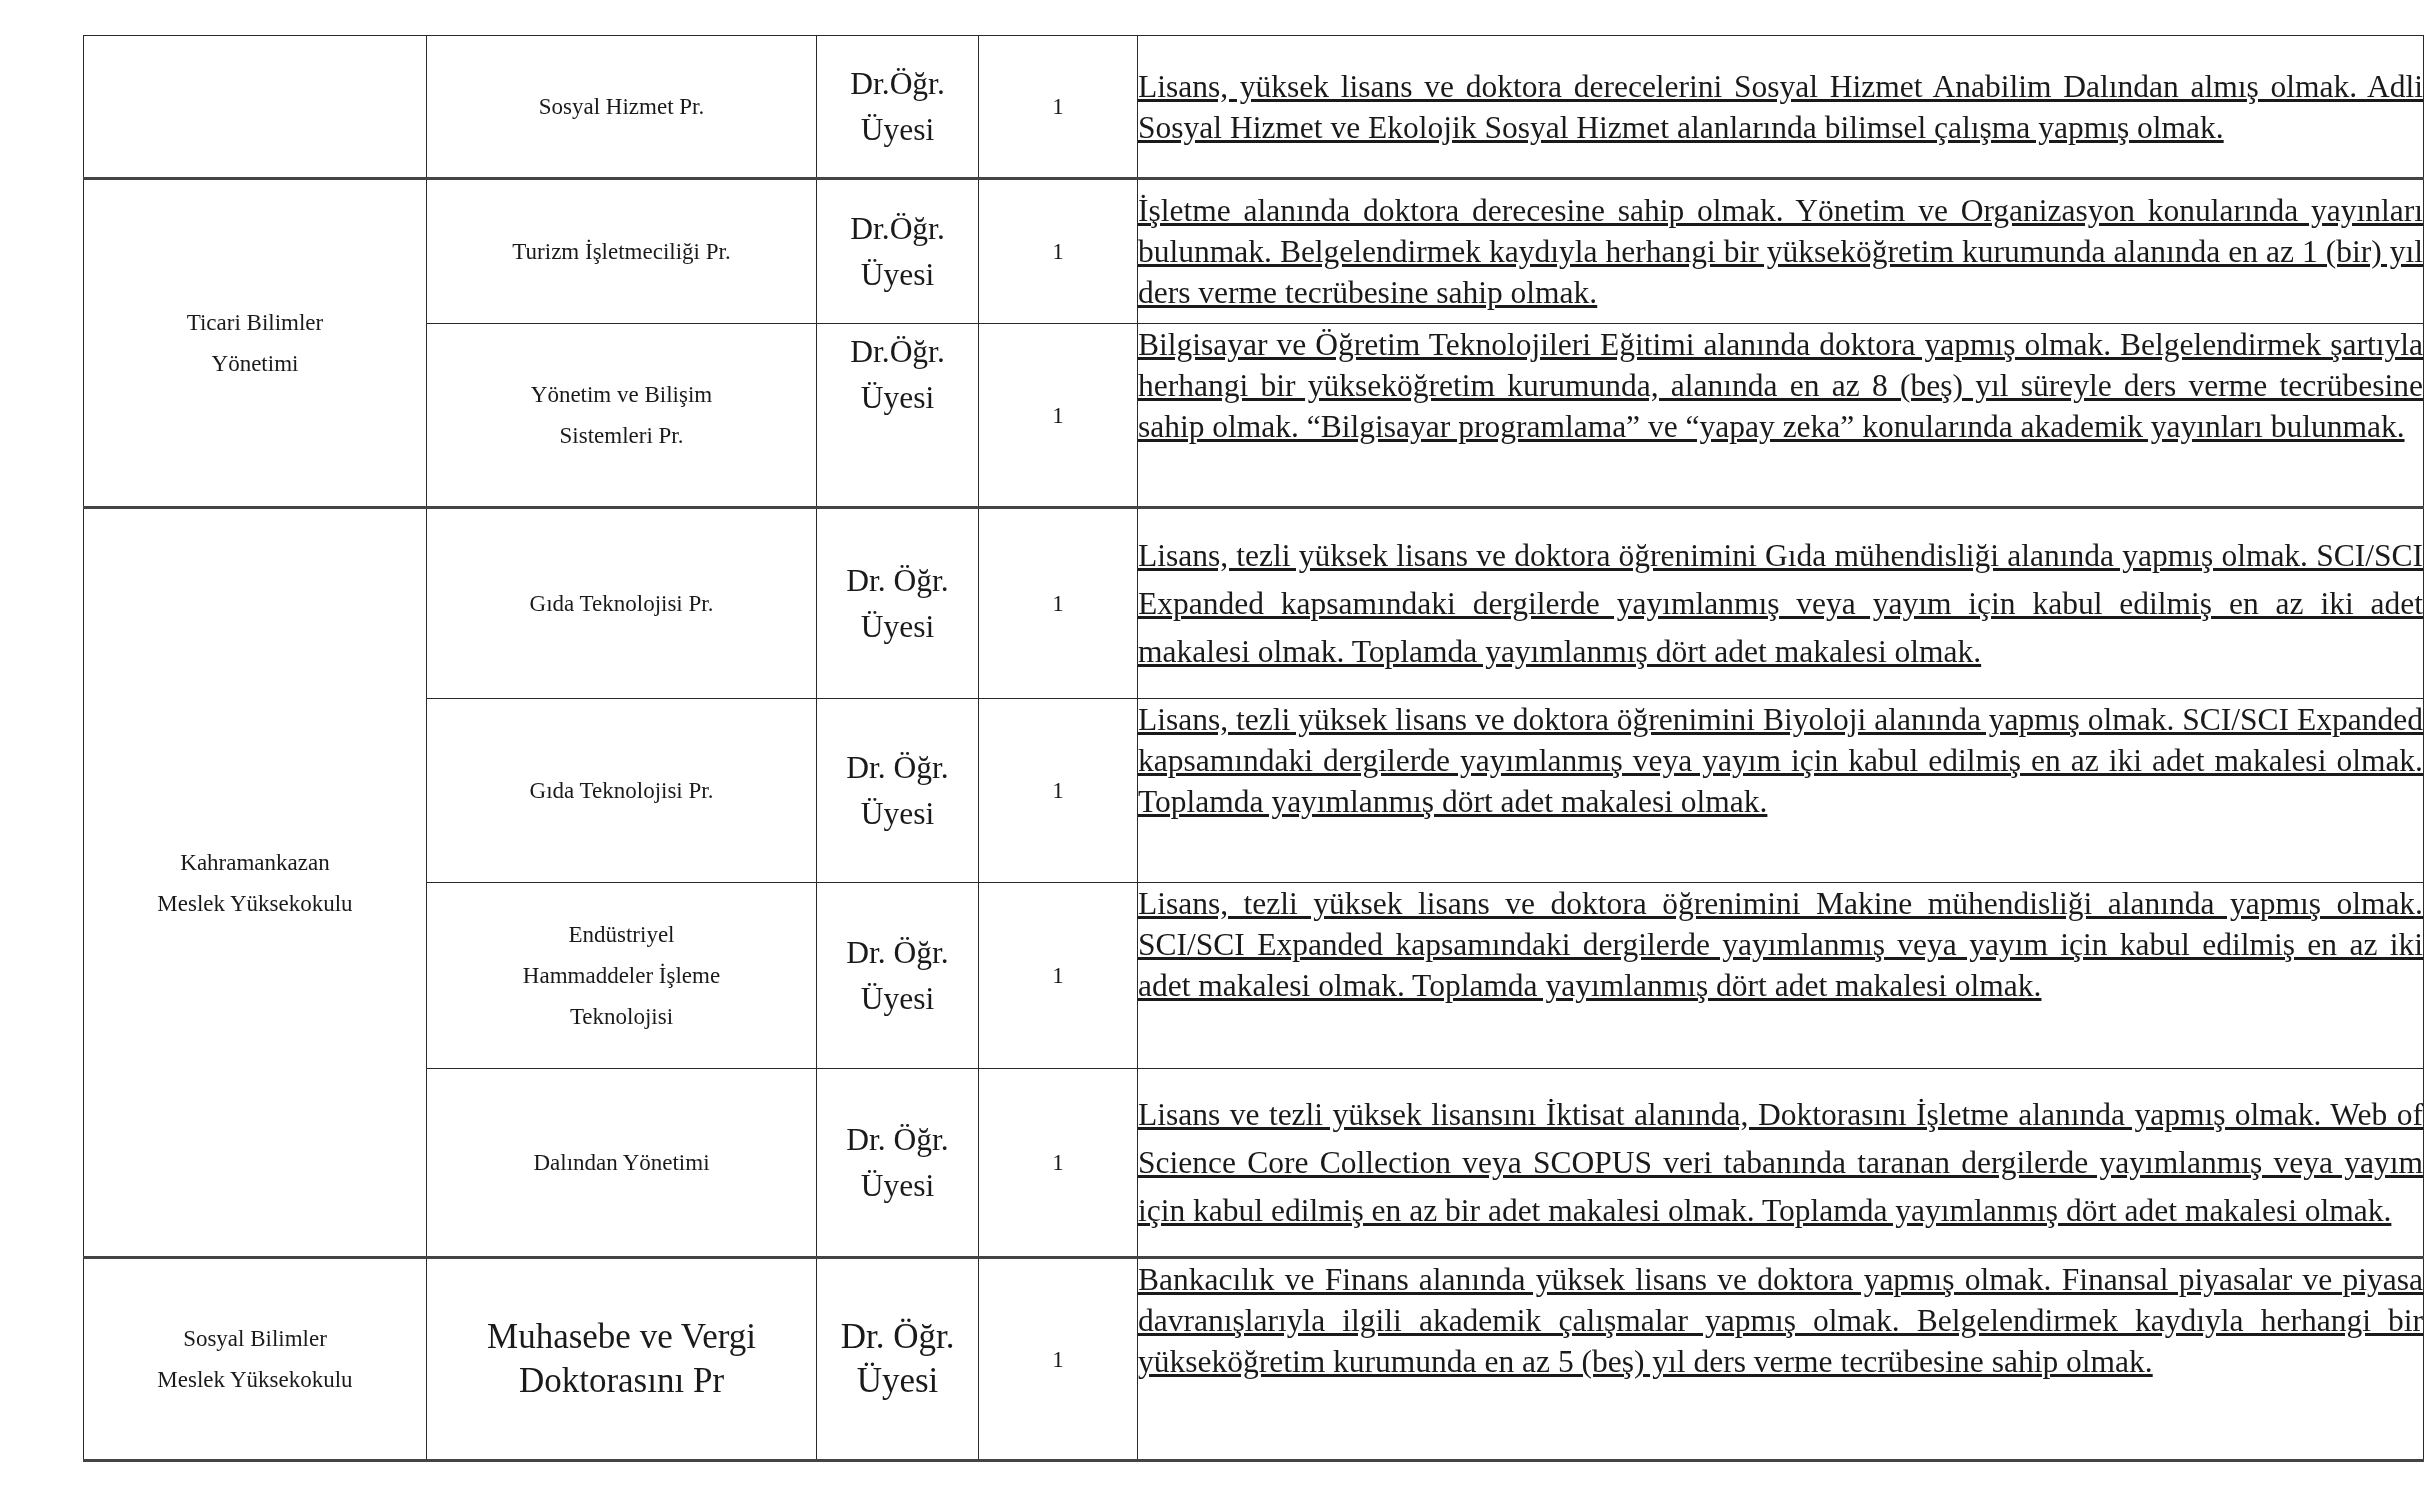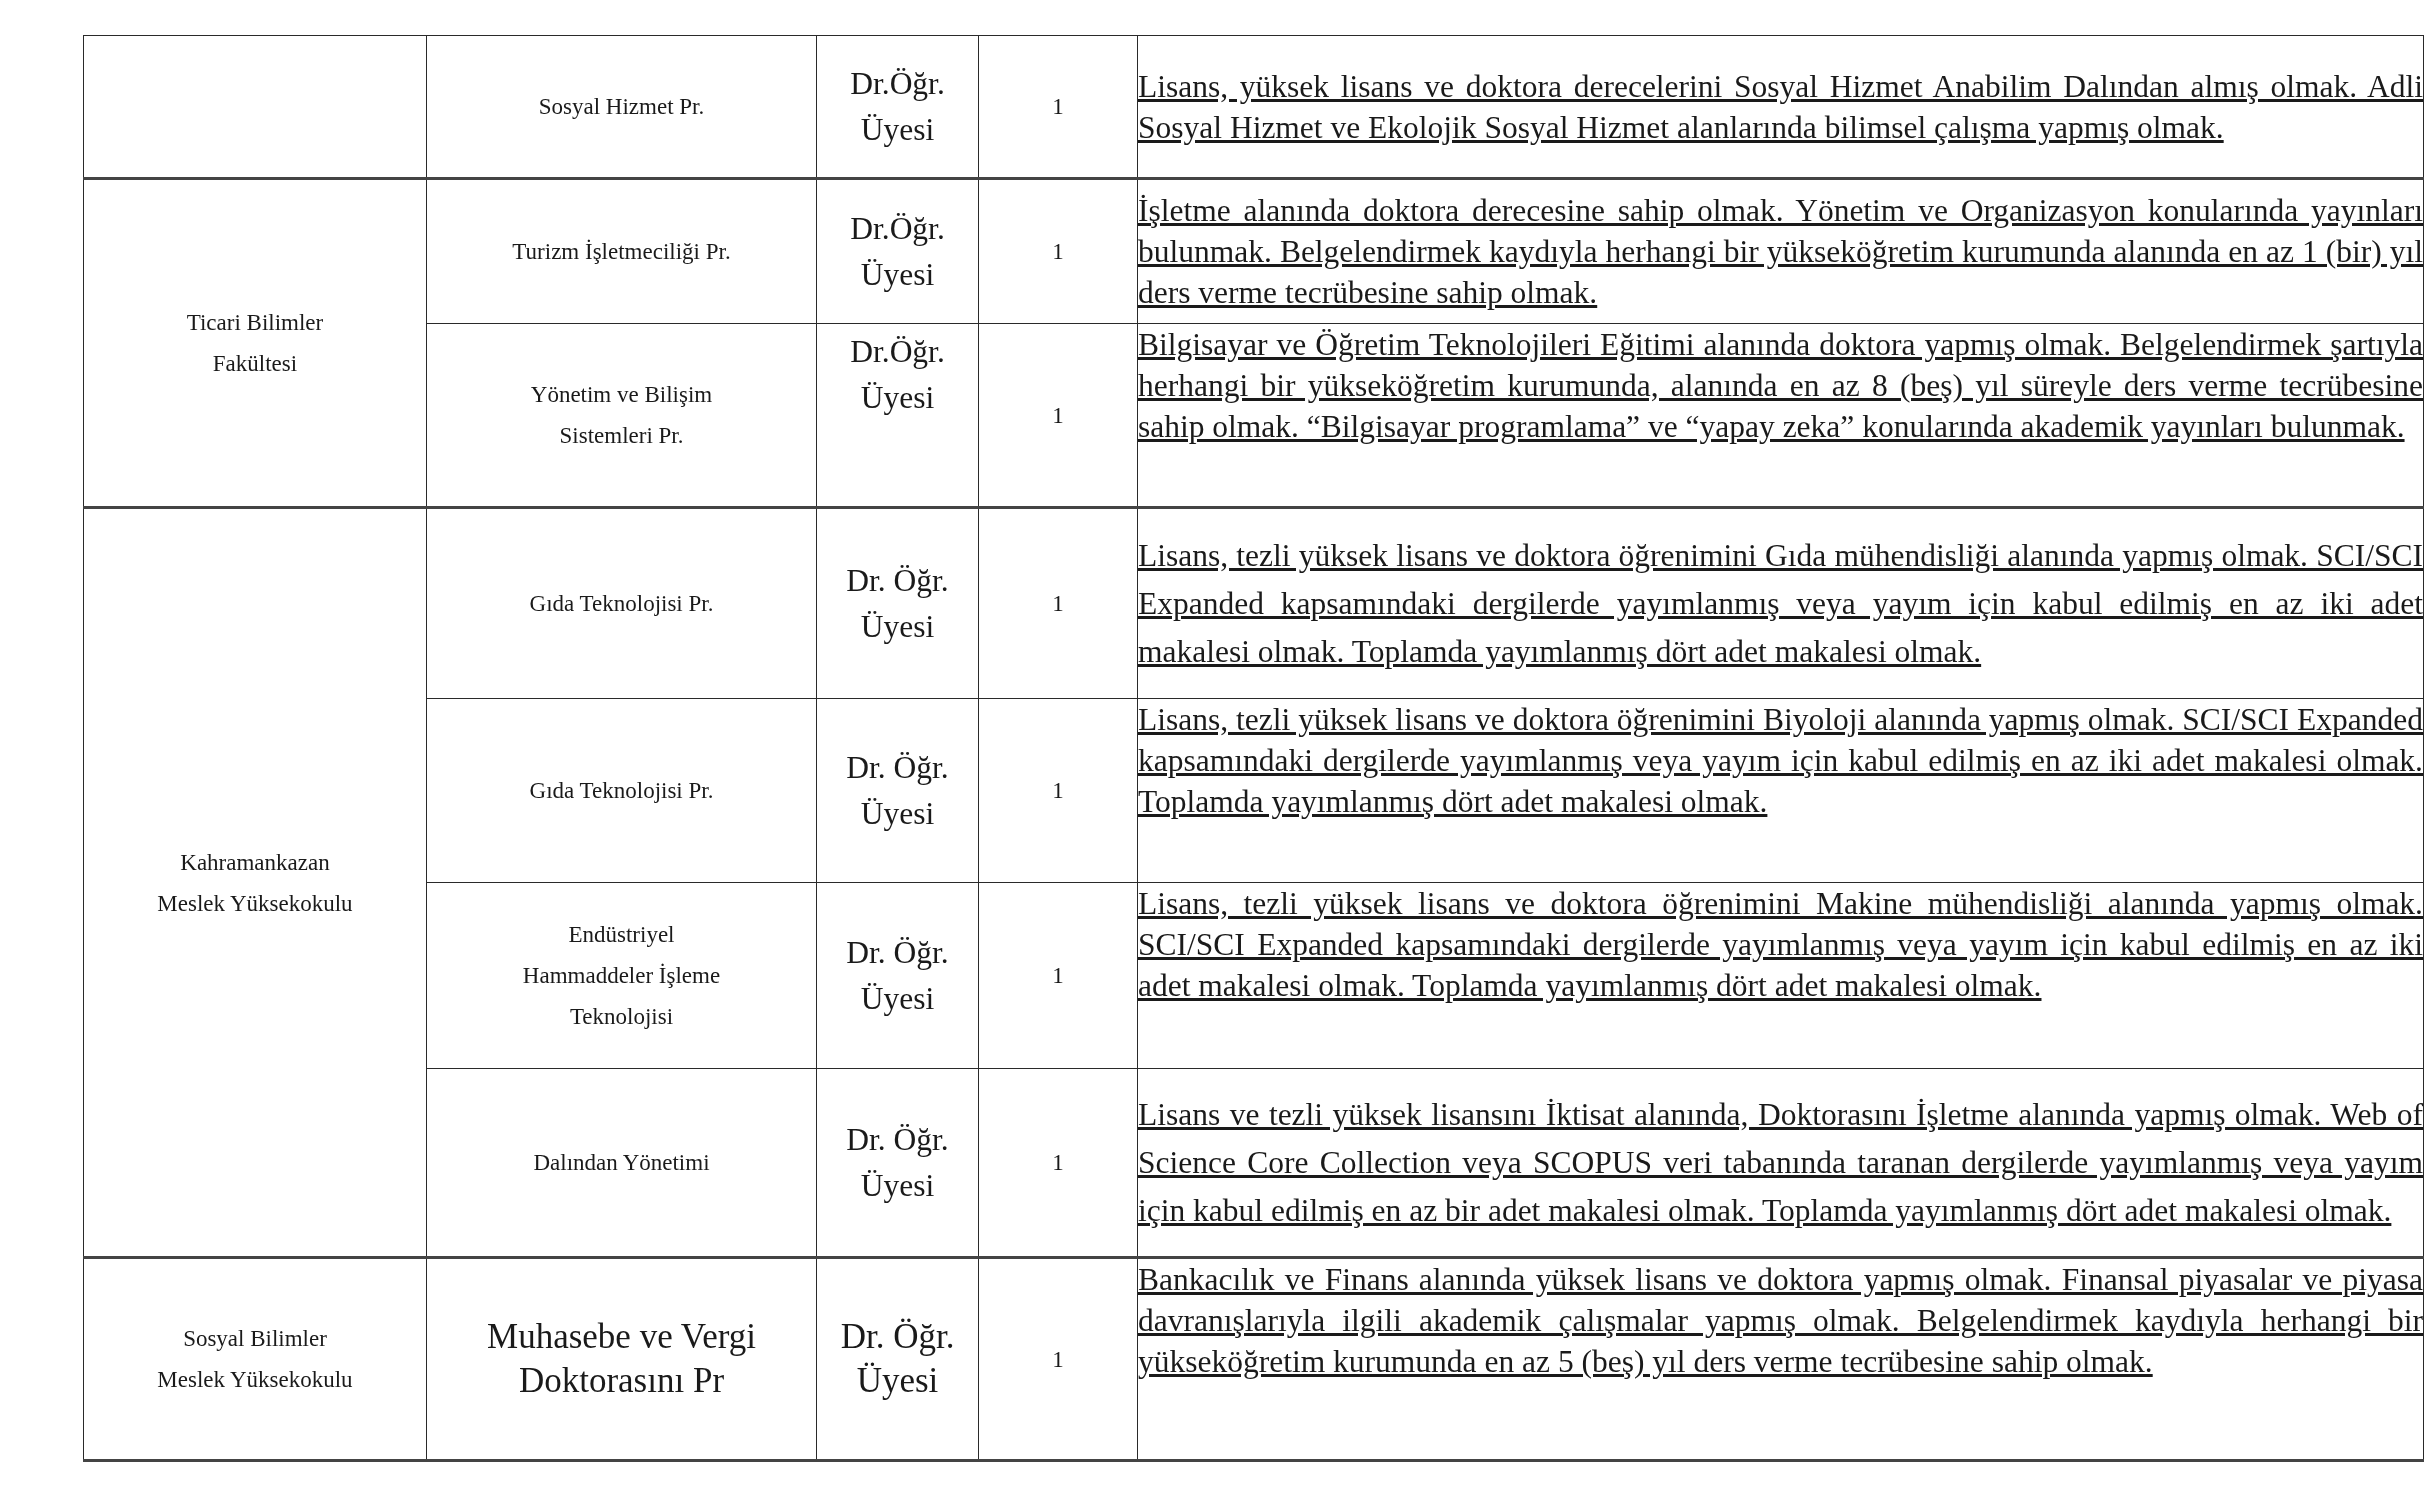--- a/index.html
+++ b/index.html
@@ -38,21 +38,21 @@
         <span class="ml">Dr.Öğr.</span>
         <span class="ml">Üyesi</span>
       </td>
       <td class="count">1</td>
       <td class="desc">Lisans, yüksek lisans ve doktora derecelerini Sosyal Hizmet Anabilim Dalından almış olmak. Adli Sosyal Hizmet ve Ekolojik Sosyal Hizmet alanlarında bilimsel çalışma yapmış olmak.</td>
     </tr>
 
     <tr class="group-start" style="height:145px">
       <td class="unit" rowspan="2">
         <span class="ml">Ticari Bilimler</span>
-        <span class="ml">Fakültesi</span>
+        <span class="ml">Yönetimi</span>
       </td>
       <td class="prog">Turizm İşletmeciliği Pr.</td>
       <td class="title">
         <span class="ml">Dr.Öğr.</span>
         <span class="ml">Üyesi</span>
       </td>
       <td class="count">1</td>
       <td class="desc">İşletme alanında doktora derecesine sahip olmak. Yönetim ve Organizasyon konularında yayınları bulunmak. Belgelendirmek kaydıyla herhangi bir yükseköğretim kurumunda alanında en az 1 (bir) yıl ders verme tecrübesine sahip olmak.</td>
     </tr>
 

